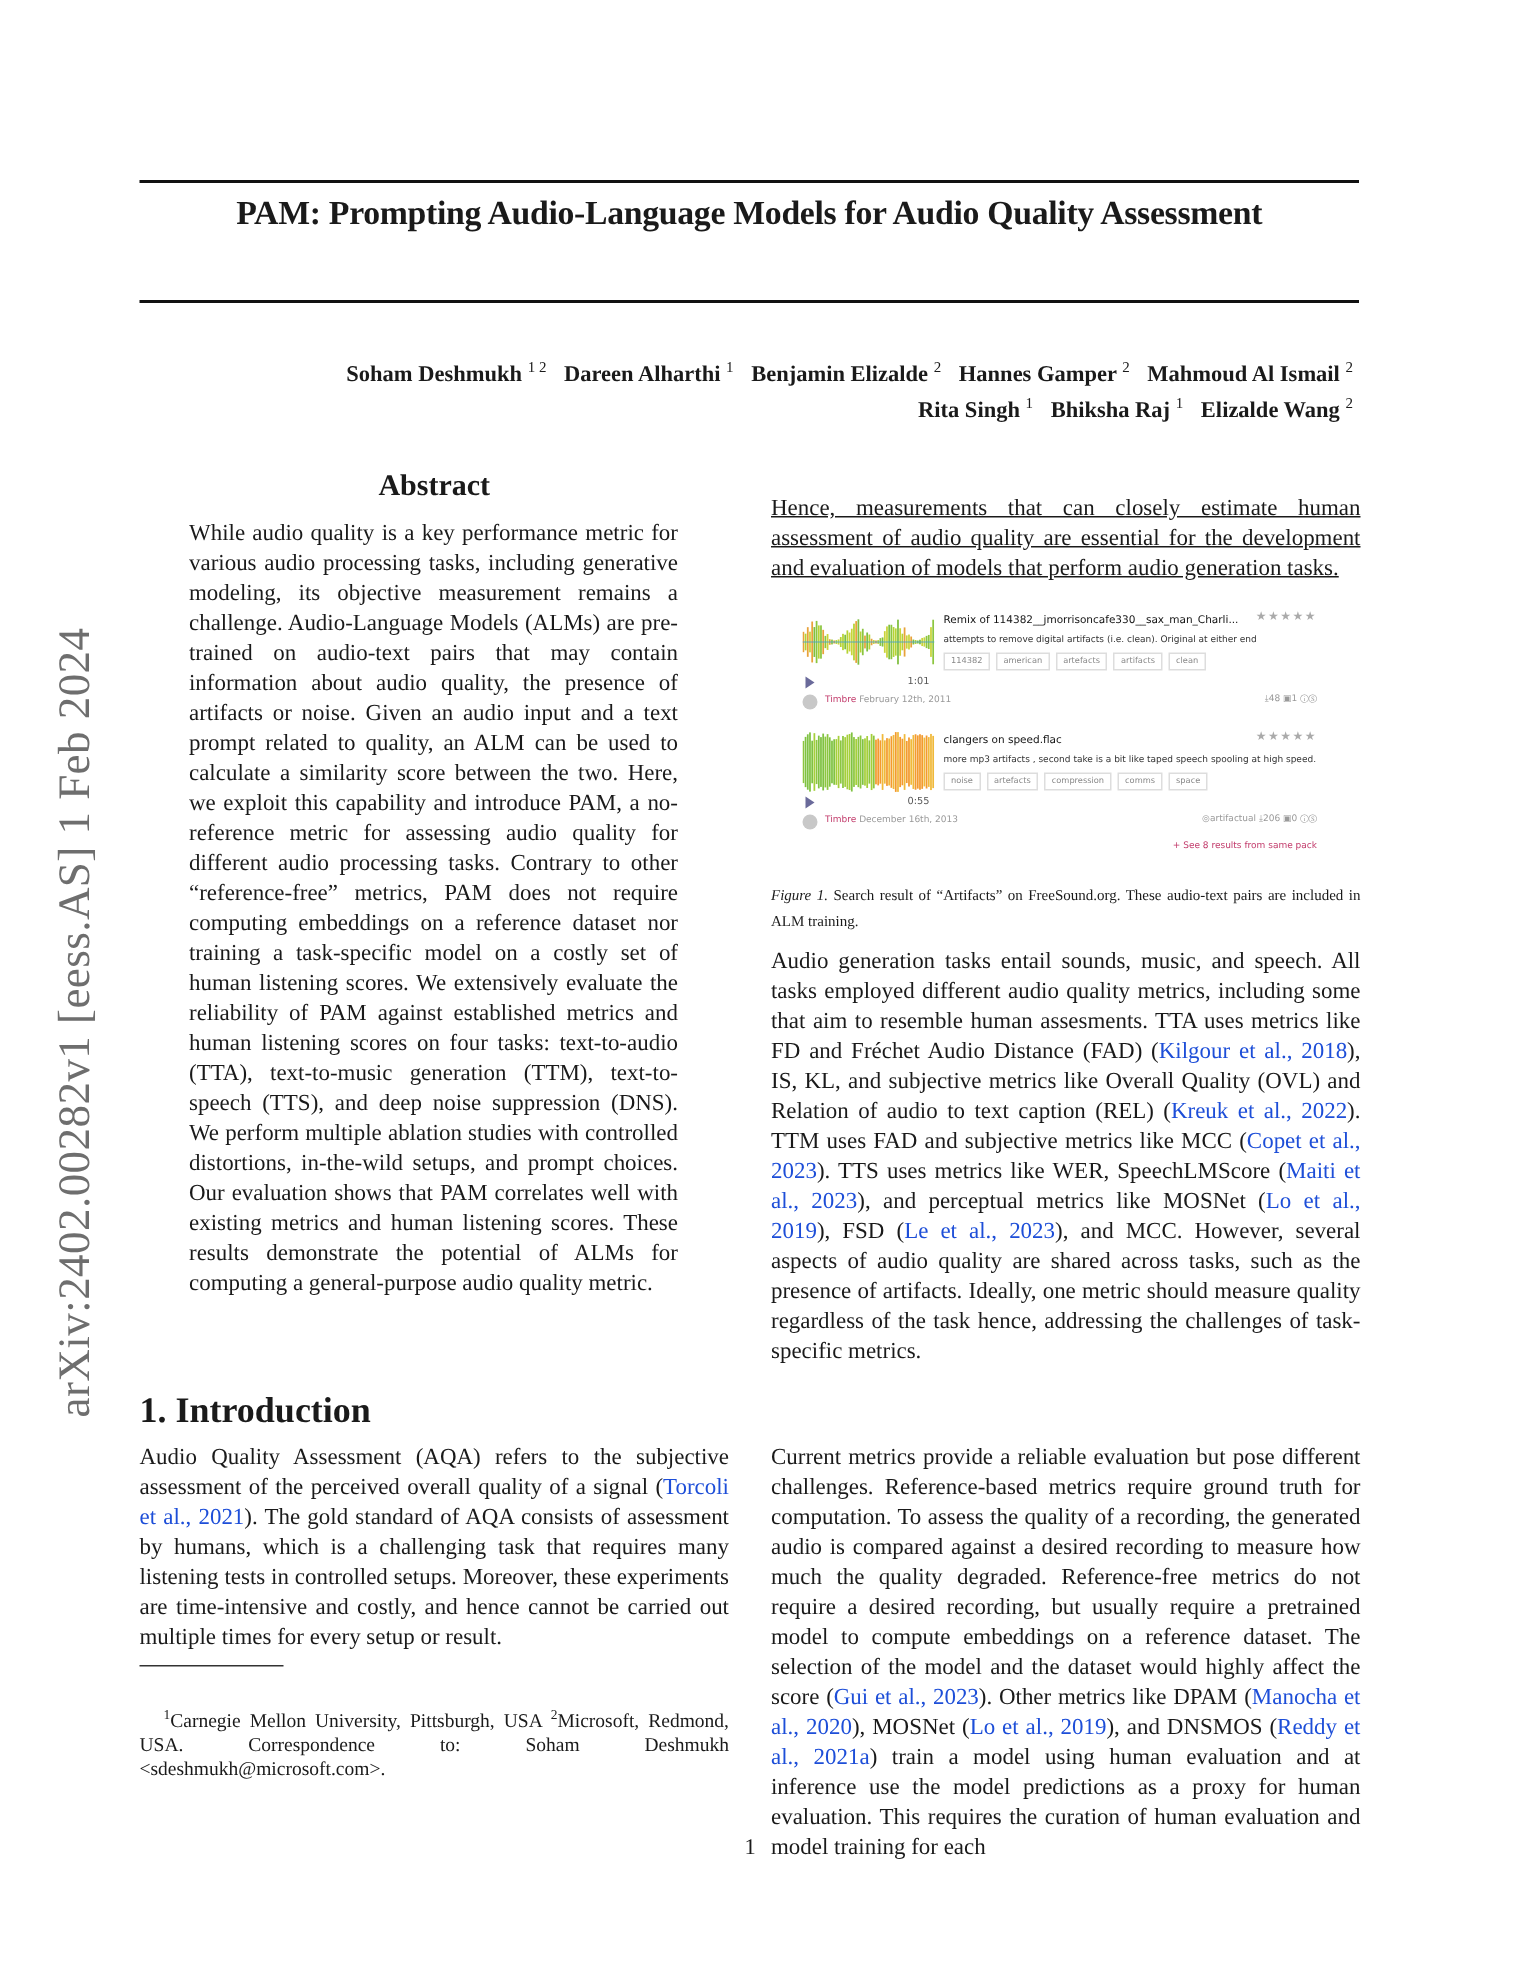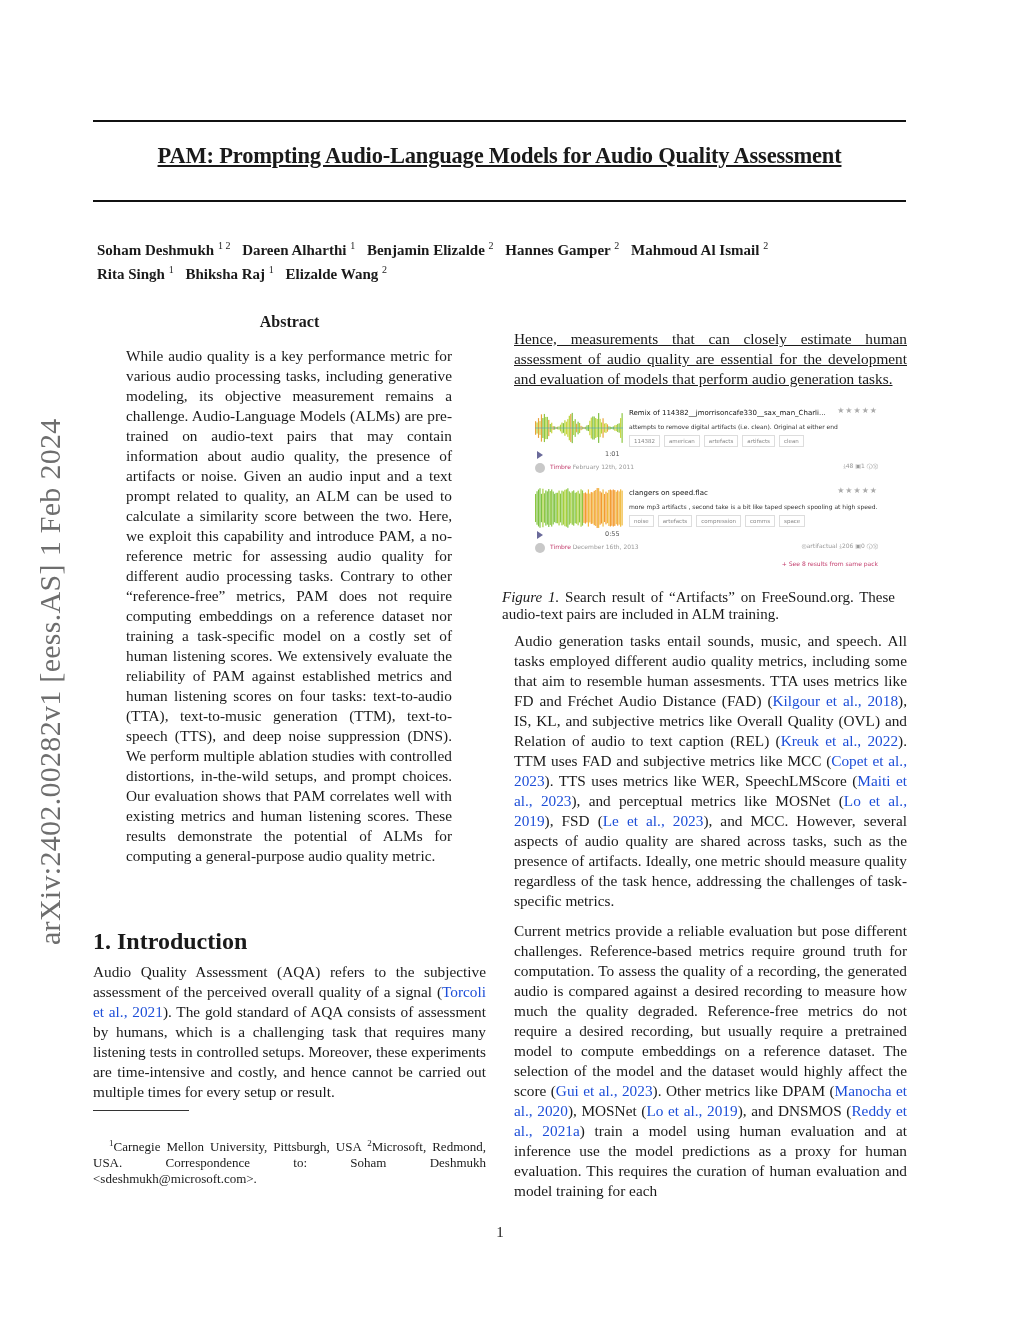--- a/index.html
+++ b/index.html
@@ -1,58 +1,58 @@
 <!DOCTYPE html>
 <html><head>
 <meta charset="utf-8">
 <style>
   html, body { margin: 0; padding: 0; background: #ffffff; }
   body { width: 1024px; height: 1325px; position: relative; overflow: hidden; font-family: "Liberation Serif", "DejaVu Serif", serif; color: #1a1a1a; }
   .rule { position: absolute; left: 93px; width: 813px; height: 2px; background: #111; }
   .rule.top { top: 120px; }
   .rule.bottom { top: 200px; }
-  .title { position: absolute; top: 143px; left: 93px; width: 813px; text-align: center; font-weight: bold; font-size: 22.5px; letter-spacing: -0.2px; text-decoration: underline; }
-  .authors { position: absolute; top: 236px; left: 93px; width: 813px; text-align: left; font-weight: bold; font-size: 15px; line-height: 20px; }
+  .title { position: absolute; top: 129px; left: 93px; width: 813px; text-align: center; font-weight: bold; font-size: 22.5px; letter-spacing: -0.2px; }
+  .authors { position: absolute; top: 236px; left: 93px; width: 813px; text-align: right; font-weight: bold; font-size: 15px; line-height: 20px; }
   .authors sup { font-weight: normal; font-size: 10px; }
   .author { margin: 0 4px; white-space: nowrap; }
   .arxiv { position: absolute; left: 33px; top: 945px; transform-origin: left top; transform: rotate(-90deg); font-size: 30px; color: #6e6e6e; white-space: nowrap; letter-spacing: 0.3px; width: 600px; }
   .col { position: absolute; font-size: 15.3px; line-height: 20px; text-align: justify; }
   .col-left { left: 93px; width: 393px; }
   .col-right { left: 514px; width: 393px; }
-  .abstract-head { position: absolute; top: 313px; left: 93px; width: 393px; text-align: center; font-weight: bold; font-size: 16px; }
+  .abstract-head { position: absolute; top: 313px; left: 93px; width: 393px; text-align: center; font-weight: bold; font-size: 20px; }
   .abstract-body { position: absolute; top: 346px; left: 126px; width: 326px; font-size: 15.3px; line-height: 20px; text-align: justify; }
   .section-head { position: absolute; top: 928px; left: 93px; font-weight: bold; font-size: 24px; }
   .intro-p1 { top: 962px; }
   .footnote-rule { position: absolute; top: 1110px; left: 93px; width: 96px; height: 1px; background: #333; }
   .footnote { position: absolute; top: 1115px; left: 93px; width: 393px; font-size: 13px; line-height: 16px; text-align: justify; margin-top: 20px; }
   .footnote sup { font-size: 9px; }
   .footnote .indent { display: inline-block; width: 16px; }
   .rp1 { top: 329px; text-decoration: underline; }
   .rp2 { top: 631px; }
-  .rp3 { top: 921px; }
+  .rp3 { top: 962px; }
   .cite { color: #1d4ed8; }
   .figure { position: absolute; top: 402px; left: 530px; width: 370px; height: 168px; font-family: "DejaVu Sans", "Liberation Sans", sans-serif; color: #333; }
   .result { position: absolute; left: 0; width: 370px; height: 80px; }
   .result.r1 { top: 0; }
   .result.r2 { top: 80px; }
   .wave { position: absolute; left: 5px; top: 6px; width: 88px; height: 40px; }
   .play { position: absolute; left: 7px; top: 49px; width: 0; height: 0; border-top: 4px solid transparent; border-bottom: 4px solid transparent; border-left: 6px solid #6a6a9a; }
   .dur { position: absolute; left: 75px; top: 48px; font-size: 6.5px; color: #555; }
   .avatar { position: absolute; left: 5px; top: 61px; width: 10px; height: 10px; border-radius: 50%; background: #c8c8c8; }
   .user { position: absolute; left: 20px; top: 61px; font-size: 6px; color: #555; white-space: nowrap; }
   .user .uname { color: #c23b6b; }
   .user .udate { color: #999; }
   .rtitle { position: absolute; left: 99px; top: 7px; font-size: 7px; font-weight: normal; color: #111; white-space: nowrap; }
   .rdesc { position: absolute; left: 99px; top: 21px; font-size: 6px; color: #333; white-space: nowrap; }
   .tags { position: absolute; left: 99px; top: 33px; display: flex; gap: 4px; }
   .tag { border: 1px solid #ddd; padding: 2px 4px; font-size: 5.5px; color: #888; }
   .stars { position: absolute; right: 22px; top: 4px; font-size: 8px; color: #aaa; letter-spacing: 1px; }
   .stats { position: absolute; right: 22px; top: 60px; font-size: 6px; color: #999; white-space: nowrap; }
   .pack-link { position: absolute; right: 22px; top: 78px; font-size: 6px; color: #c23b6b; white-space: nowrap; }
-  .caption { position: absolute; top: 589px; left: 502px; width: 393px; font-size: 15px; line-height: 17px; text-align: justify; }
+  .caption { position: absolute; top: 589px; left: 514px; width: 393px; font-size: 10px; line-height: 17px; text-align: justify; }
   .caption em { font-style: italic; }
   .page-num { position: absolute; top: 1224px; left: 0; width: 1000px; text-align: center; font-size: 15px; }
 </style>
 </head>
 <body>
 
 <div class="rule top"></div>
 <div class="title">PAM: Prompting Audio-Language Models for Audio Quality Assessment</div>
 <div class="rule bottom"></div>
 

